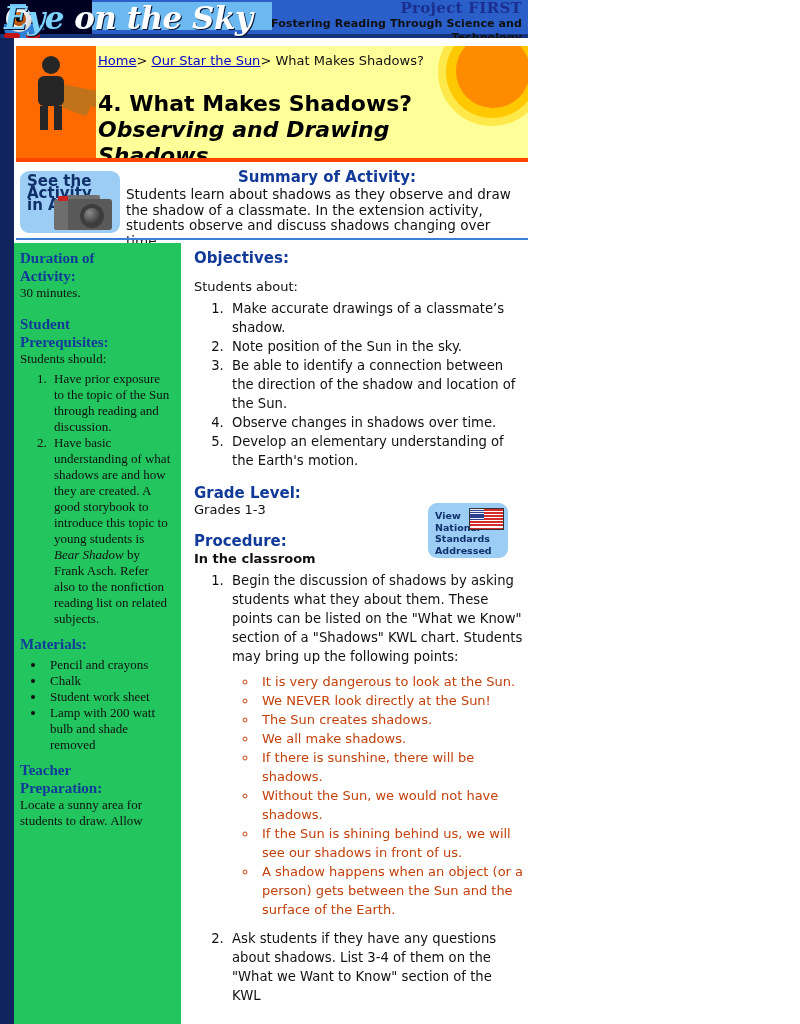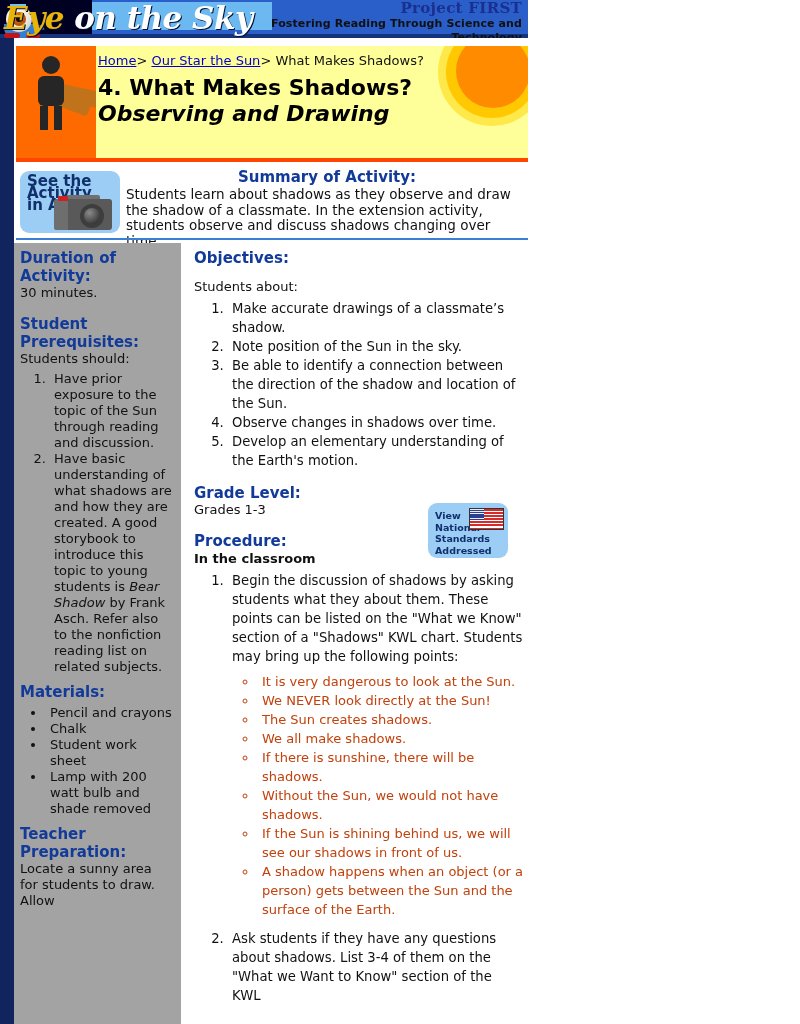--- a/index.html
+++ b/index.html
@@ -17,21 +17,21 @@
   .mh-blueband{position:absolute;left:92px;top:0;width:436px;height:34px;background:#2a5fc9;}
   .mh-blueband2{position:absolute;left:92px;top:2px;width:180px;height:28px;background:#6cb8f0;}
   .mh-underline{position:absolute;left:0;top:34px;width:528px;height:4px;background:#14337a;}
   .mh-title{
     position:absolute;left:4px;top:-2px;width:300px;height:40px;
     font-family:"DejaVu Serif","Liberation Serif",serif;
     font-weight:bold;font-style:italic;font-size:31px;color:#ffffff;
     letter-spacing:-.5px;white-space:nowrap;line-height:40px;
     text-shadow:1px 1px 0 #001133;
   }
-  .mh-title .drk{color:#eab308;}
+  .mh-title .drk{color:#7dd3fc;}
   .mh-right{position:absolute;right:6px;top:0px;width:260px;text-align:right;}
   .mh-pf{
     font-family:"DejaVu Serif","Liberation Serif",serif;
     font-weight:bold;font-size:15px;color:#1a2f8f;line-height:17px;letter-spacing:.3px;
   }
   .mh-tag{
     font-family:"DejaVu Sans","Liberation Sans",sans-serif;
     font-weight:bold;font-size:11px;color:#101010;line-height:14px;letter-spacing:.1px;
   }
   
@@ -61,21 +61,21 @@
     transform:rotate(12deg);border-radius:3px;}
   .bi-shadow2{position:absolute;left:40px;top:52px;width:34px;height:13px;background:#c1731c;
     transform:rotate(20deg);border-radius:3px;}
   .banner-sun{position:absolute;right:-18px;top:-28px;width:108px;height:108px;}
   .sun-ray{position:absolute;left:0;top:0;width:108px;height:108px;border-radius:50%;background:#ffe94a;}
   .sun-ray2{position:absolute;left:8px;top:8px;width:92px;height:92px;border-radius:50%;background:#ffc800;}
   .sun-core{position:absolute;left:18px;top:16px;width:74px;height:74px;border-radius:50%;background:#ff8c00;}
   .banner-text{position:absolute;left:82px;top:0px;right:0;padding:6px 8px 0 0;}
   .crumb{font-size:13px;color:#111;line-height:17px;}
   .crumb a{color:#0000cc;text-decoration:underline;}
-  .banner-h1{font-size:22px;font-weight:bold;color:#000;line-height:26px;margin-top:6px;}
+  .banner-h1{font-size:22px;font-weight:bold;color:#000;line-height:26px;margin-top:22px;}
   .banner-h1 .ital{font-style:italic;}
   .banner-bottom{position:absolute;left:16px;top:158px;width:512px;height:4px;background:#ff4500;}
 
   
   .summary{position:absolute;left:16px;top:168px;width:512px;height:68px;}
   .sumbadge{position:absolute;left:4px;top:3px;width:100px;height:62px;background:#9ccdf5;
     border-radius:9px;overflow:hidden;}
   .sb-t{position:absolute;left:7px;top:4px;width:92px;font-size:15px;font-weight:bold;color:#10306b;line-height:12px;}
   .cam{position:absolute;left:34px;top:24px;width:62px;height:36px;}
   .cam-body{position:absolute;left:0;top:4px;width:58px;height:31px;background:#595959;border-radius:3px;}
@@ -85,22 +85,22 @@
   .cam-lens{position:absolute;left:26px;top:9px;width:24px;height:24px;border-radius:50%;background:#3d3d3d;}
   .cam-lens2{position:absolute;left:30px;top:13px;width:16px;height:16px;border-radius:50%;
     background:radial-gradient(circle at 34% 30%,#8a8a8a 0%,#4a4a4a 60%,#1c1c1c 100%);}
   .sumtext{position:absolute;left:110px;top:0px;right:0;}
   .sum-h{font-size:15px;font-weight:bold;color:#123a99;line-height:19px;text-align:center;}
   .sum-p{font-size:13.5px;color:#111;line-height:15.5px;}
   .hrule{position:absolute;left:16px;top:238px;width:512px;height:2px;background:#3a7fd5;}
 
   
   .cols{position:absolute;left:14px;top:243px;width:514px;height:781px;}
-  .colL{position:absolute;left:0;top:0;width:167px;height:781px;background:#a3a3a3;
-    padding:6px 9px 0 6px;box-sizing:border-box;overflow:hidden;}
+  .colL{position:absolute;left:0;top:0;width:167px;height:781px;background:#22c55e;
+    padding:6px 9px 0 6px;box-sizing:border-box;overflow:hidden;font-family:Liberation Serif, serif;}
   .colR{position:absolute;left:170px;top:0;width:344px;height:781px;background:#ffffff;
     padding:6px 4px 0 10px;box-sizing:border-box;overflow:hidden;}
   .h2{font-size:15px;font-weight:bold;color:#123a99;line-height:18px;margin:0 0 0 0;}
   .pR{font-size:13px;color:#111;line-height:16px;margin:0;}
   .gap{height:14px;}
   .gap-s{height:8px;}
   ol.num{margin:4px 0 0 0;padding-left:30px;font-size:13px;line-height:16px;color:#111;}
   ol.num>li{margin-bottom:0px;padding-left:4px;}
   ul.disc{margin:4px 0 0 0;padding-left:26px;font-size:13px;line-height:16px;color:#111;list-style-type:disc;}
   ul.disc>li{margin-bottom:0;padding-left:4px;}
@@ -170,20 +170,21 @@
       <div class="bi-torso"></div>
       <div class="bi-leg1"></div>
       <div class="bi-leg2"></div>
     </div>
 
     <div class="banner-text">
       <div class="crumb"><a href="#">Home</a><span>&gt; </span><a href="#">Our Star the Sun</a><span>&gt; </span><span>What Makes Shadows?</span></div>
       <div class="banner-h1">
         <div>4. What Makes Shadows?</div>
         <div class="ital">Observing and Drawing</div>
+        <div class="ital">Shadows</div>
       </div>
     </div>
   </div>
   <div class="banner-bottom"></div>
 
   <div class="summary">
     <div class="sumbadge">
       <div class="sb-t">
         <div>See the Activity</div>
         <div>in Action</div>

